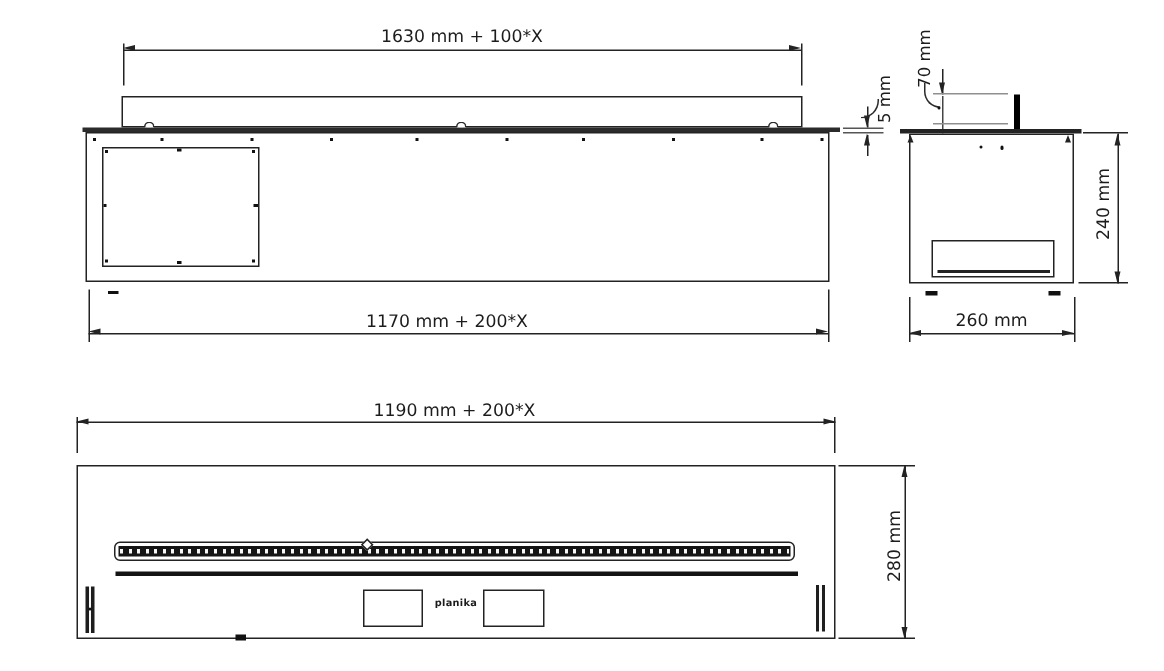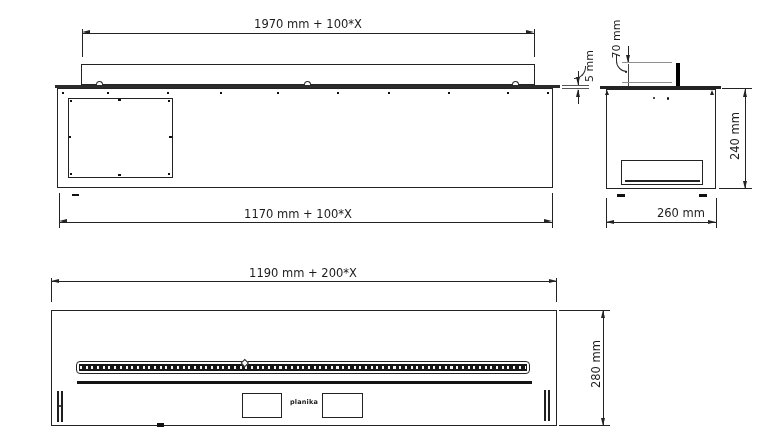--- a/index.html
+++ b/index.html
@@ -30,21 +30,21 @@
 
 <div id="canvas">
 
   <div>
 
     <div class="vl" style="left:82px;top:29px;height:28px;"></div>
     <div class="vl" style="left:534px;top:29px;height:28px;"></div>
     <div class="hl" style="left:82px;top:32.6px;width:452px;"></div>
     <div class="ar ar-l" style="left:82px;top:30.4px;"></div>
     <div class="ar ar-r" style="left:526px;top:30.4px;"></div>
-    <div class="lbl" style="left:248px;top:16px;width:120px;height:15px;">1970 mm + 100*X</div>
+    <div class="lbl" style="left:248px;top:16px;width:120px;height:15px;">1630 mm + 100*X</div>
 
     <div class="rect" style="left:80.5px;top:64px;width:454px;height:21px;border-width:1.5px;"></div>
 
     <div class="hl" style="left:55px;top:84.8px;width:505px;height:3.4px;background:#2b2b2b;"></div>
     <div class="bump" style="left:95.5px;top:81.3px;"></div>
     <div class="bump" style="left:303.5px;top:81.3px;"></div>
     <div class="bump" style="left:511.5px;top:81.3px;"></div>
 
     <div class="rect" style="left:57px;top:88.2px;width:496px;height:100px;"></div>
 
@@ -69,21 +69,21 @@
     <div class="sq" style="left:507px;top:91.6px;width:2px;height:2px;"></div>
     <div class="sq" style="left:547px;top:91.6px;width:2px;height:2px;"></div>
 
     <div class="sq" style="left:72px;top:193.6px;width:7px;height:2.3px;"></div>
 
     <div class="vl" style="left:59px;top:193px;height:35px;"></div>
     <div class="vl" style="left:551.5px;top:193px;height:35px;"></div>
     <div class="hl" style="left:59px;top:221.6px;width:493px;"></div>
     <div class="ar ar-l" style="left:59px;top:219.4px;"></div>
     <div class="ar ar-r" style="left:544px;top:219.4px;"></div>
-    <div class="lbl" style="left:238px;top:206px;width:120px;height:15px;">1170 mm + 100*X</div>
+    <div class="lbl" style="left:238px;top:206px;width:120px;height:15px;">1170 mm + 200*X</div>
 
     <div class="hl" style="left:562px;top:84.8px;width:27px;height:0.9px;background:#555;"></div>
     <div class="hl" style="left:562px;top:88.3px;width:27px;height:0.9px;background:#555;"></div>
     <div class="vl" style="left:578px;top:71px;height:14px;"></div>
     <div class="vl" style="left:578px;top:89.5px;height:14px;"></div>
     <div class="ar ar-d" style="left:575.9px;top:77px;"></div>
     <div class="ar ar-u" style="left:575.9px;top:89.4px;"></div>
     <div class="arc" style="left:574px;top:66px;width:12px;height:13px;border-bottom:1.1px solid #2a2a2a;border-right:1.1px solid #2a2a2a;border-bottom-right-radius:12px;"></div>
     <div class="lbl vert" style="left:564px;top:56px;width:50px;height:20px;font-size:11px;">5 mm</div>
   </div>
@@ -120,21 +120,21 @@
     <div class="vl" style="left:745.2px;top:88.8px;height:100px;"></div>
     <div class="ar ar-u" style="left:743px;top:88.8px;"></div>
     <div class="ar ar-d" style="left:743px;top:181px;"></div>
     <div class="lbl vert" style="left:709px;top:126px;width:52px;height:20px;">240 mm</div>
 
     <div class="vl" style="left:606.3px;top:198px;height:30px;"></div>
     <div class="vl" style="left:715.6px;top:198px;height:30px;"></div>
     <div class="hl" style="left:606.3px;top:222px;width:110px;"></div>
     <div class="ar ar-l" style="left:606.3px;top:219.8px;"></div>
     <div class="ar ar-r" style="left:708.4px;top:219.8px;"></div>
-    <div class="lbl" style="left:631px;top:205px;width:60px;height:15px;margin-left:20px;">260 mm</div>
+    <div class="lbl" style="left:631px;top:205px;width:60px;height:15px;">260 mm</div>
   </div>
 
   <div>
 
     <div class="vl" style="left:51px;top:278px;height:24px;"></div>
     <div class="vl" style="left:556px;top:278px;height:24px;"></div>
     <div class="hl" style="left:51px;top:281.4px;width:505.5px;"></div>
     <div class="ar ar-l" style="left:51px;top:279.2px;"></div>
     <div class="ar ar-r" style="left:548.5px;top:279.2px;"></div>
     <div class="lbl" style="left:243px;top:265px;width:120px;height:15px;">1190 mm + 200*X</div>

